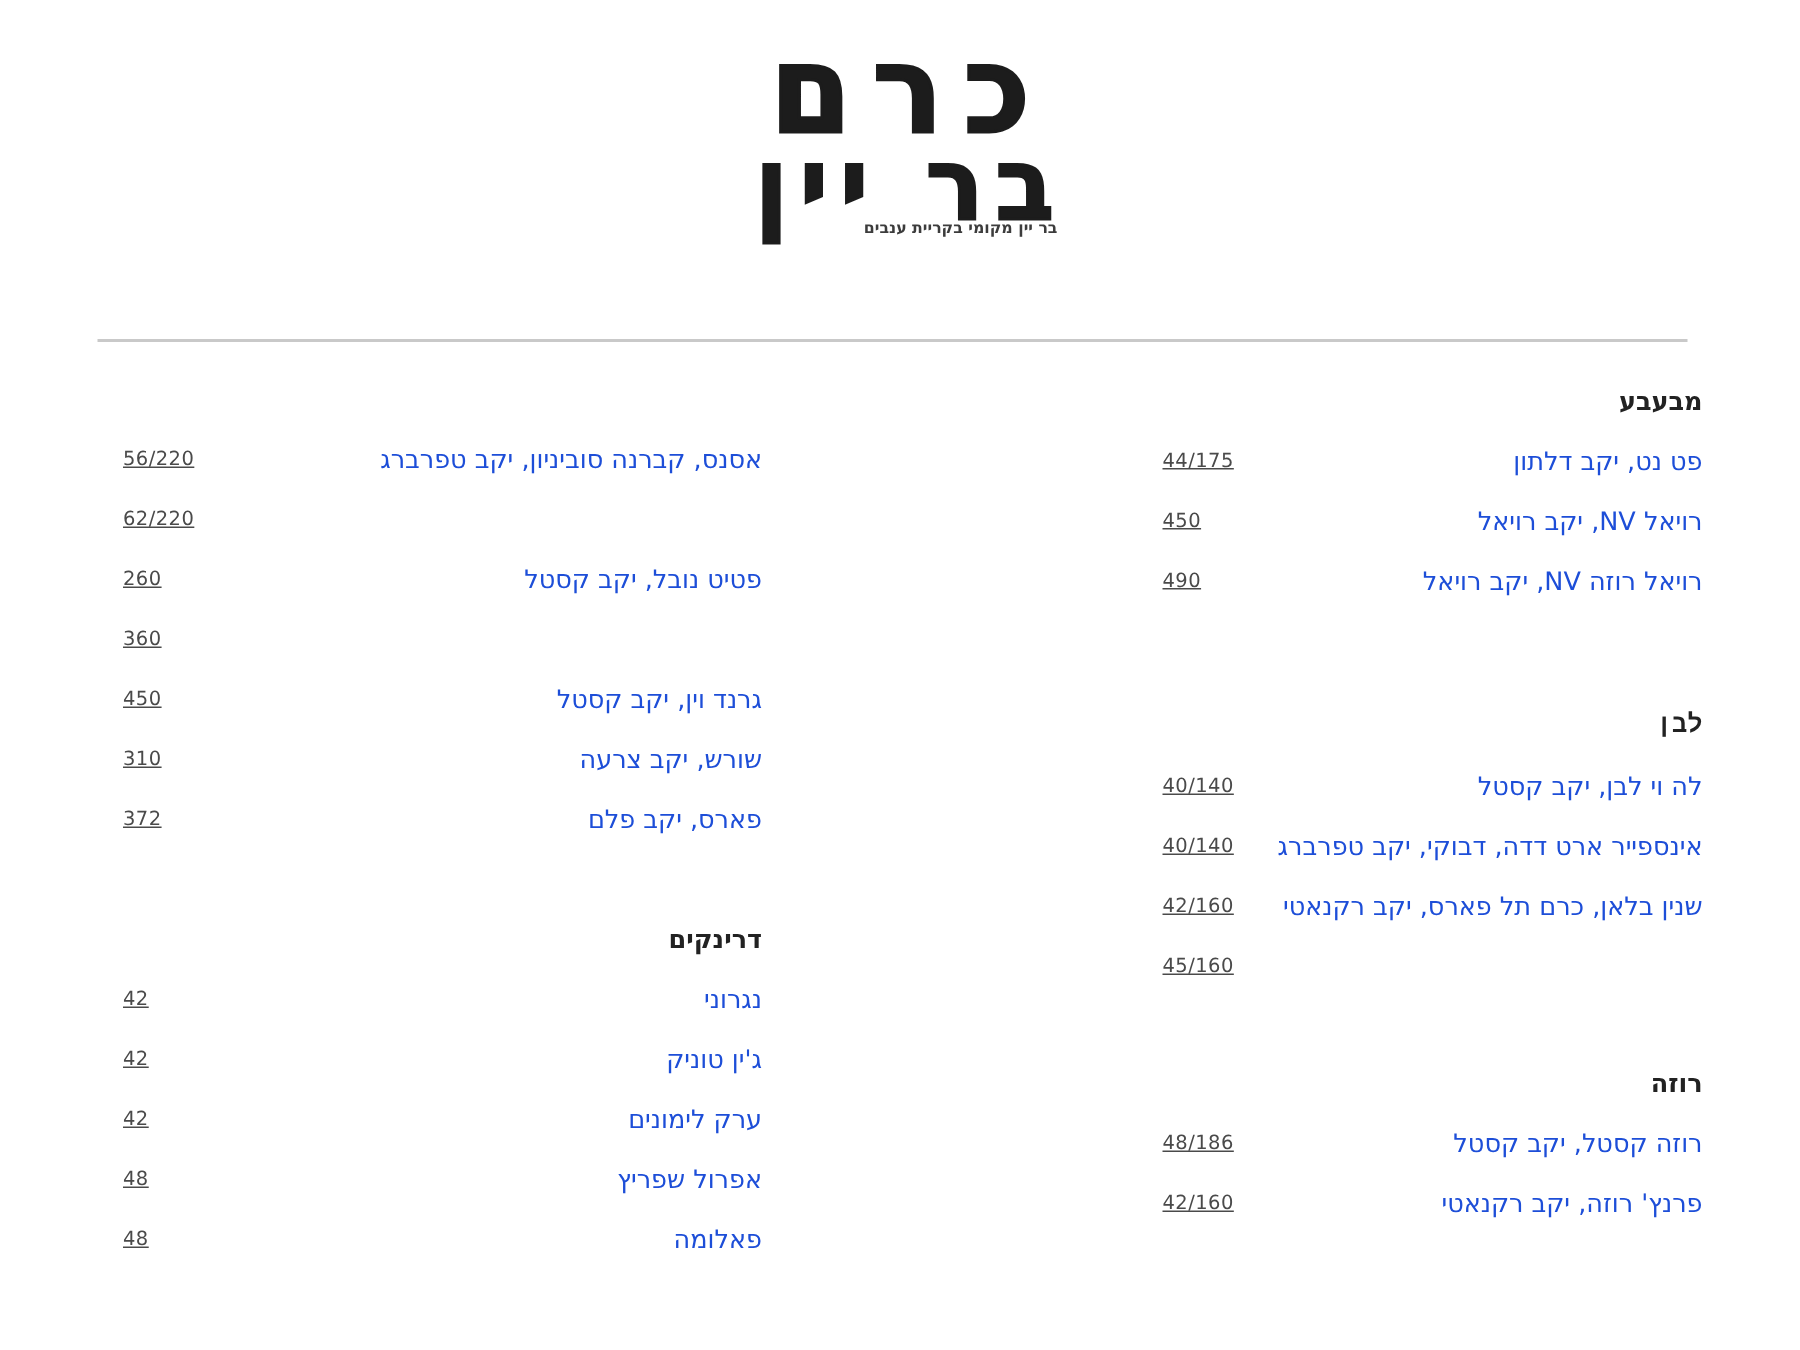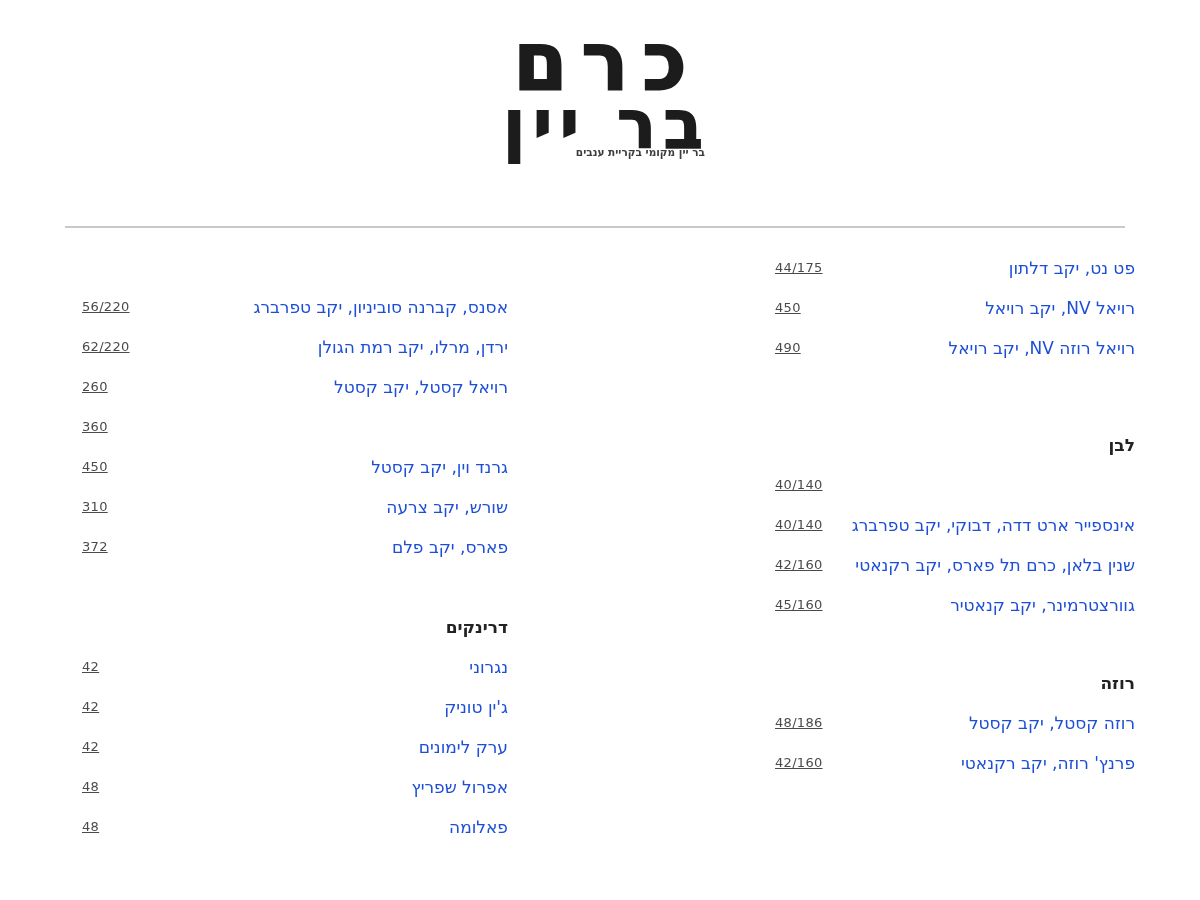--- a/index.html
+++ b/index.html
@@ -98,21 +98,21 @@
     position: absolute;
     left: 0;
     top: 0;
     font-size: 13px;
     color: #4a4a4a;
     direction: ltr;
     letter-spacing: 0.3px;
     text-decoration: underline;
   }
 
-  .gap-white { margin-top: 57px; }
+  .gap-white { margin-top: 57px; font-family: Liberation Mono, monospace; }
   .gap-rose  { margin-top: 38px; }
   .gap-drinks{ margin-top: 40px; }
 </style>
 </head>
 <body>
 
 <div class="page">
 
   <div class="logo-line1">כרם</div>
   <div class="logo-line2">בר יין</div>
@@ -120,25 +120,24 @@
 
   <div class="divider"></div>
 
   <div class="col col-left">
 
     <div class="menu-row">
       <span class="item-name">אסנס, קברנה סוביניון, יקב טפרברג</span>
       <span class="item-price">56/220</span>
     </div>
     <div class="menu-row">
-      <span class="item-name">ירדן, מרלו, יקב רמת הגולן</span>
       <span class="item-price">62/220</span>
     </div>
     <div class="menu-row">
-      <span class="item-name">רויאל קסטל, יקב קסטל</span>
+      <span class="item-name">פטיט נובל, יקב קסטל</span>
       <span class="item-price">260</span>
     </div>
     <div class="menu-row">
       <span class="item-price">360</span>
     </div>
     <div class="menu-row">
       <span class="item-name">גרנד וין, יקב קסטל</span>
       <span class="item-price">450</span>
     </div>
     <div class="menu-row">
@@ -170,49 +169,50 @@
     </div>
     <div class="menu-row">
       <span class="item-name">פאלומה</span>
       <span class="item-price">48</span>
     </div>
 
   </div>
 
   <div class="col col-right">
 
+    <div class="menu-row section-title">מבעבע</div>
 
     <div class="menu-row">
       <span class="item-name">פט נט, יקב דלתון</span>
       <span class="item-price">44/175</span>
     </div>
     <div class="menu-row">
       <span class="item-name">רויאל NV, יקב רויאל</span>
       <span class="item-price">450</span>
     </div>
     <div class="menu-row">
       <span class="item-name">רויאל רוזה NV, יקב רויאל</span>
       <span class="item-price">490</span>
     </div>
 
     <div class="menu-row section-title gap-white">לבן</div>
 
     <div class="menu-row">
+      <span class="item-name">לה וי לבן, יקב קסטל</span>
       <span class="item-price">40/140</span>
     </div>
     <div class="menu-row">
       <span class="item-name">אינספייר ארט דדה, דבוקי, יקב טפרברג</span>
       <span class="item-price">40/140</span>
     </div>
     <div class="menu-row">
       <span class="item-name">שנין בלאן, כרם תל פארס, יקב רקנאטי</span>
       <span class="item-price">42/160</span>
     </div>
     <div class="menu-row">
-      <span class="item-name">גוורצטרמינר, יקב קנאטיר</span>
       <span class="item-price">45/160</span>
     </div>
 
     <div class="menu-row section-title gap-rose">רוזה</div>
 
     <div class="menu-row">
       <span class="item-name">רוזה קסטל, יקב קסטל</span>
       <span class="item-price">48/186</span>
     </div>
     <div class="menu-row">

